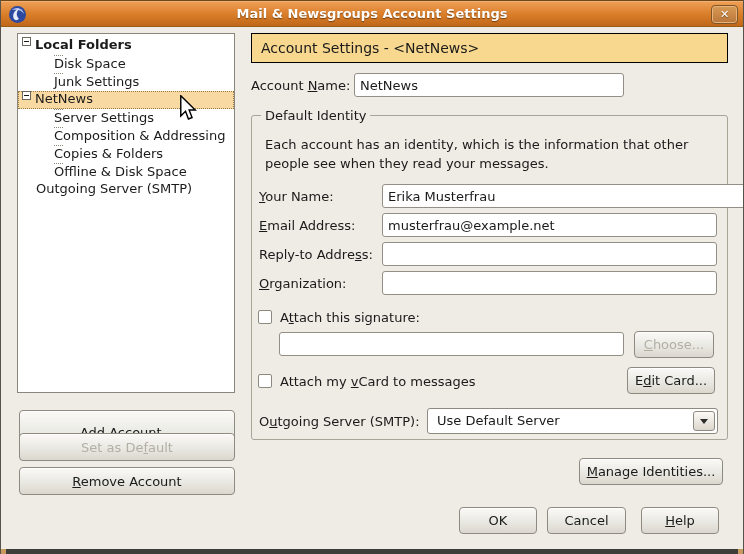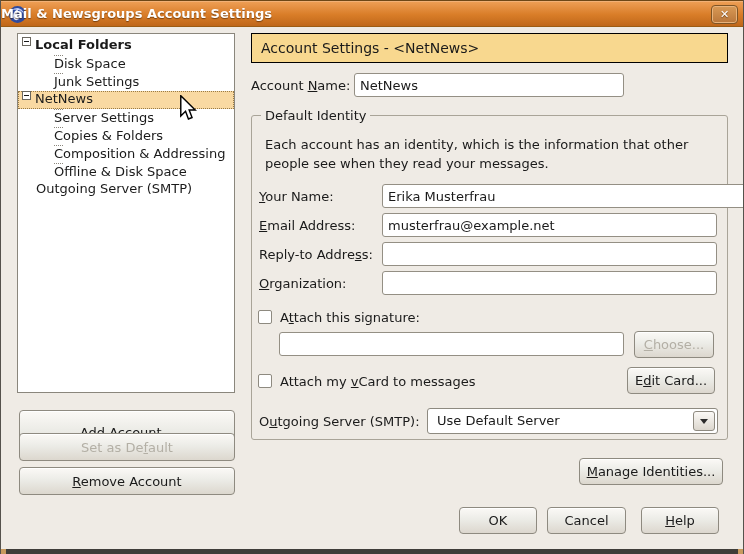--- a/index.html
+++ b/index.html
@@ -12,21 +12,21 @@
     font-size:13px;color:#1a1a1a;
   }
   
   #titlebar{
     position:absolute;left:0;top:0;width:100%;height:27px;
     background:linear-gradient(#efa057,#d97d28 55%,#bf671a);
     border-top:1px solid #6e4716;border-bottom:1px solid #9c5c14;
     box-shadow:inset 0 1px 0 #f2b176;
   }
   #title-text{
-    position:absolute;left:0;right:0;top:5px;text-align:left;
+    position:absolute;left:0;right:0;top:5px;text-align:center;
     color:#fff;font-weight:bold;font-size:13px;
     text-shadow:0 1px 1px rgba(60,30,0,.6);
   }
   #app-icon{position:absolute;left:7px;top:4px;width:19px;height:19px;}
   #close-btn{
     position:absolute;right:5px;top:4px;width:27px;height:19px;
     background:linear-gradient(#d99a56,#b9763a);
     border:1px solid #7e5526;border-radius:4px;
     box-shadow:inset 0 0 0 1px #e8b37c;
     color:#fff;font-weight:bold;font-size:11px;line-height:17px;text-align:center;
@@ -159,25 +159,25 @@
     <div class="trow lvl0 selected">
       <span class="expander"></span>
       <span>NetNews</span>
     </div>
     <div class="trow lvl1">
       <span class="twig"></span>
       <span>Server Settings</span>
     </div>
     <div class="trow lvl1">
       <span class="twig"></span>
+      <span>Composition &amp; Addressing</span>
+    </div>
+    <div class="trow lvl1">
+      <span class="twig"></span>
       <span>Copies &amp; Folders</span>
-    </div>
-    <div class="trow lvl1">
-      <span class="twig"></span>
-      <span>Composition &amp; Addressing</span>
     </div>
     <div class="trow lvl1">
       <span class="twig"></span>
       <span>Offline &amp; Disk Space</span>
     </div>
     <div class="trow lvl0 noexp">
       <span>Outgoing Server (SMTP)</span>
     </div>
   </div>
 

